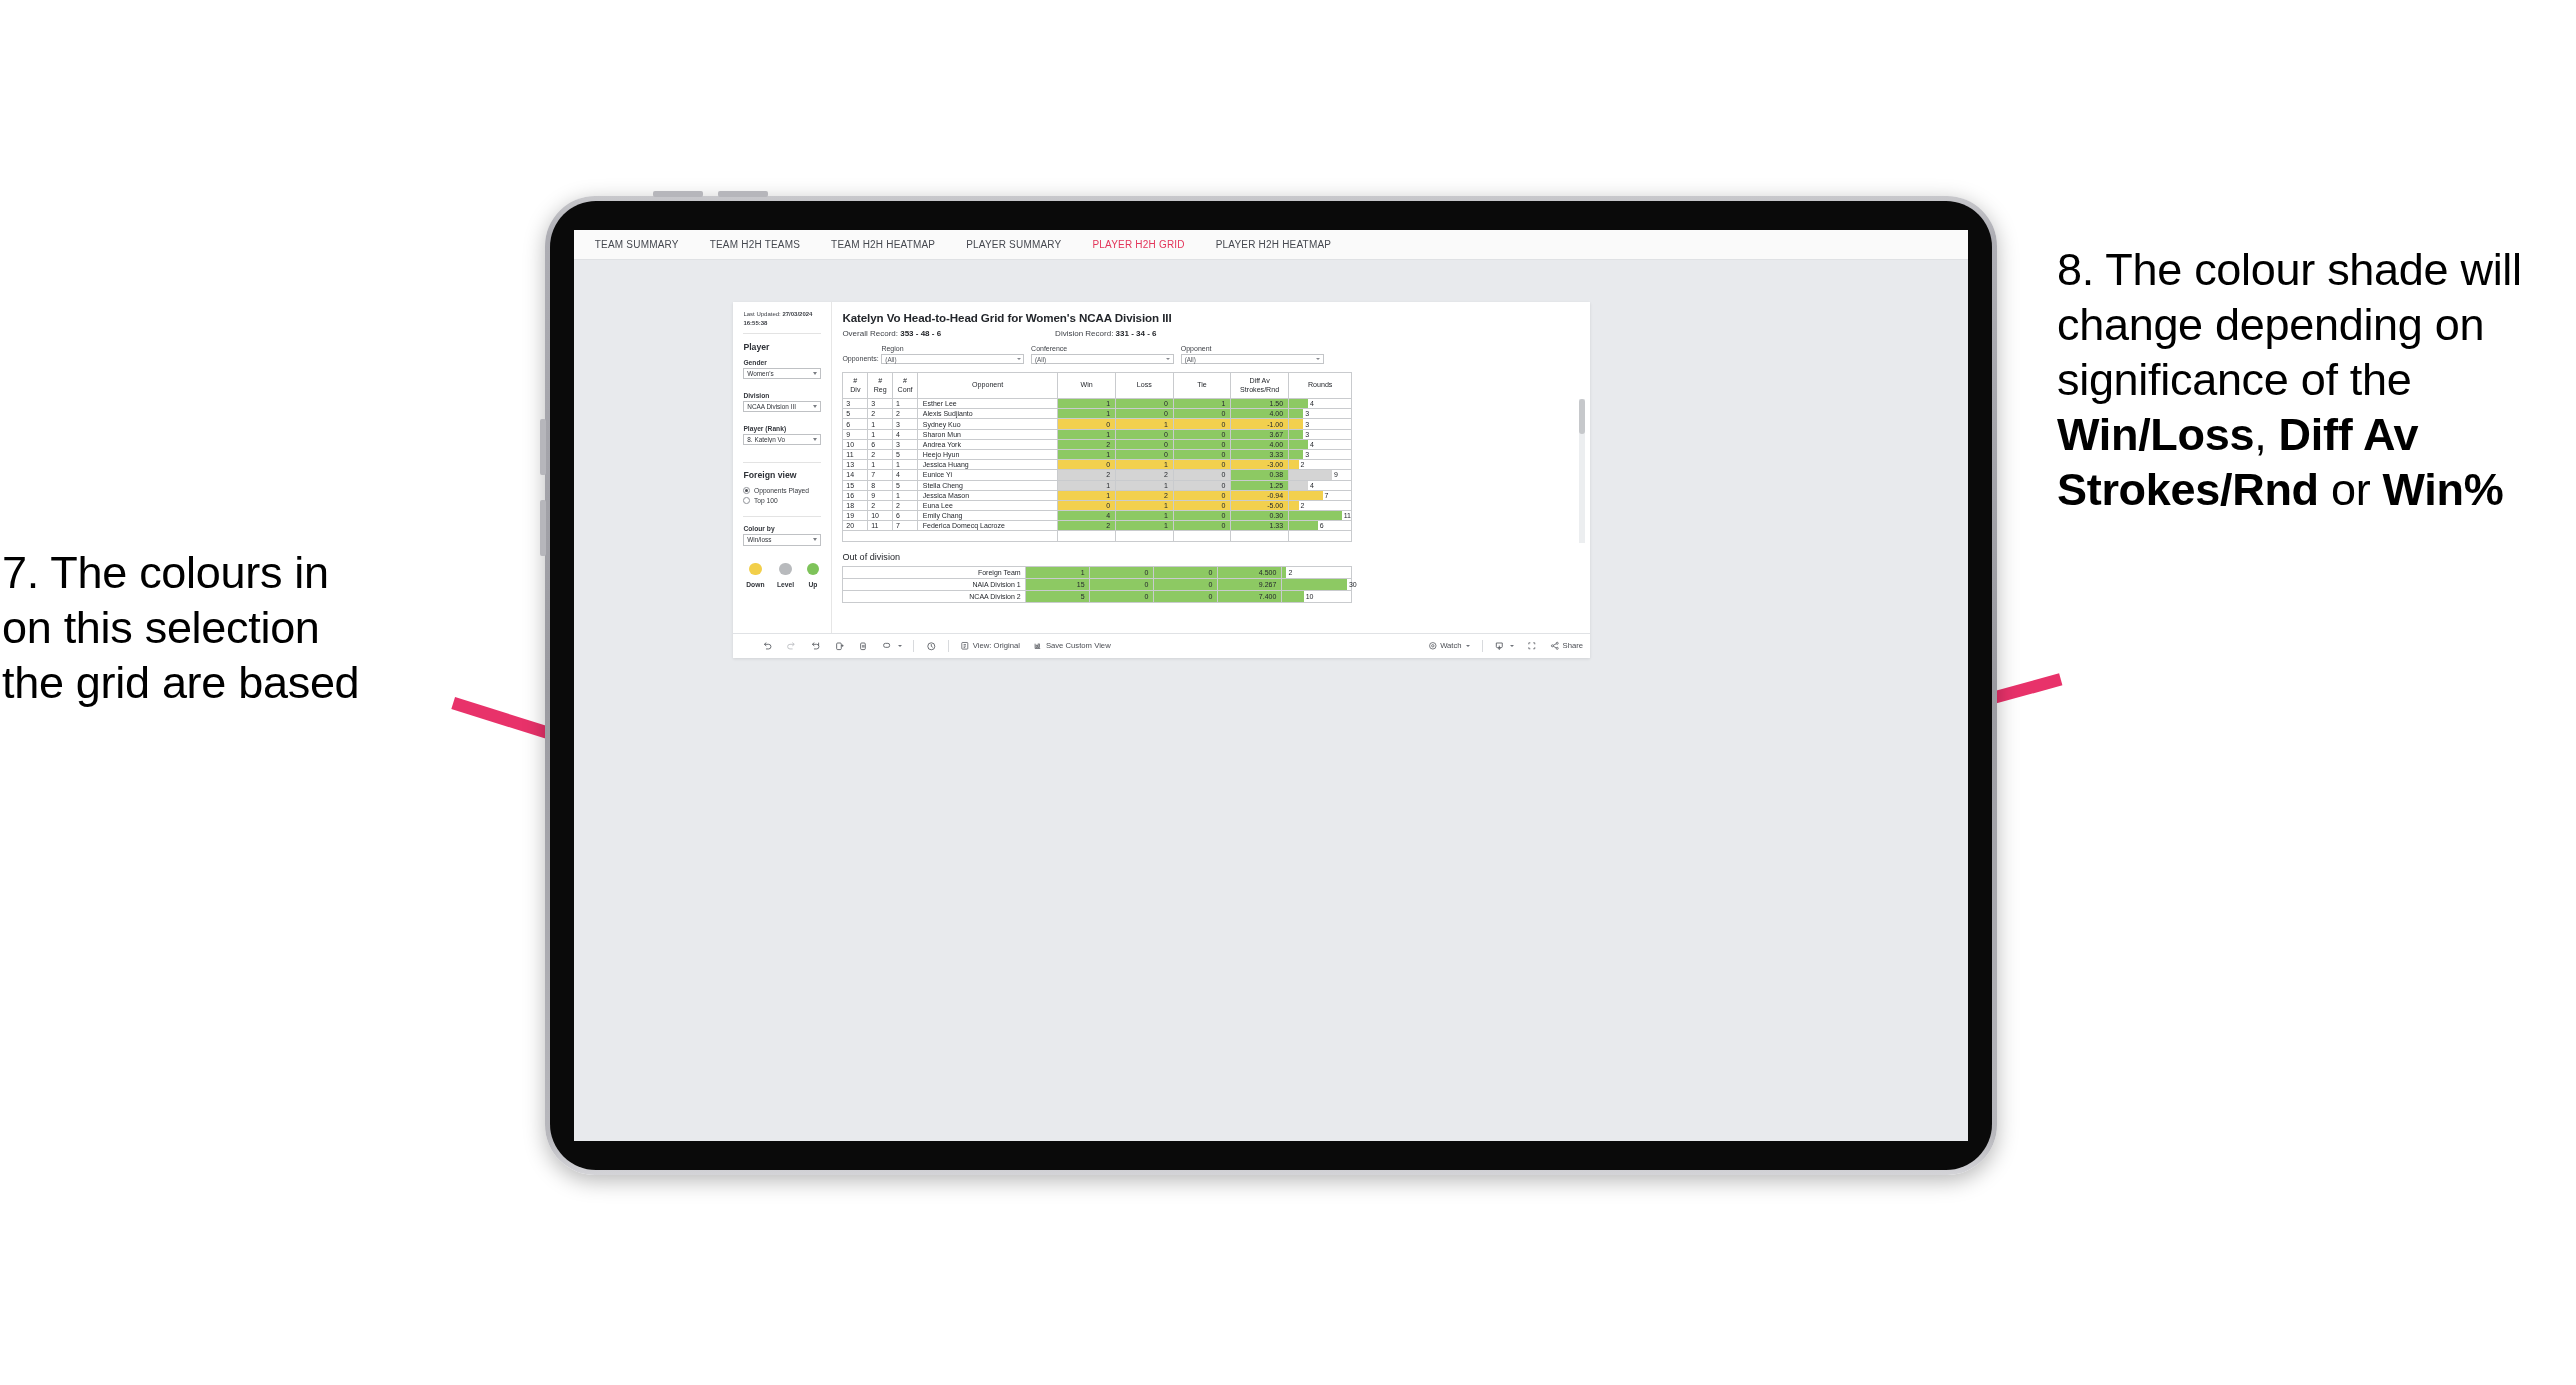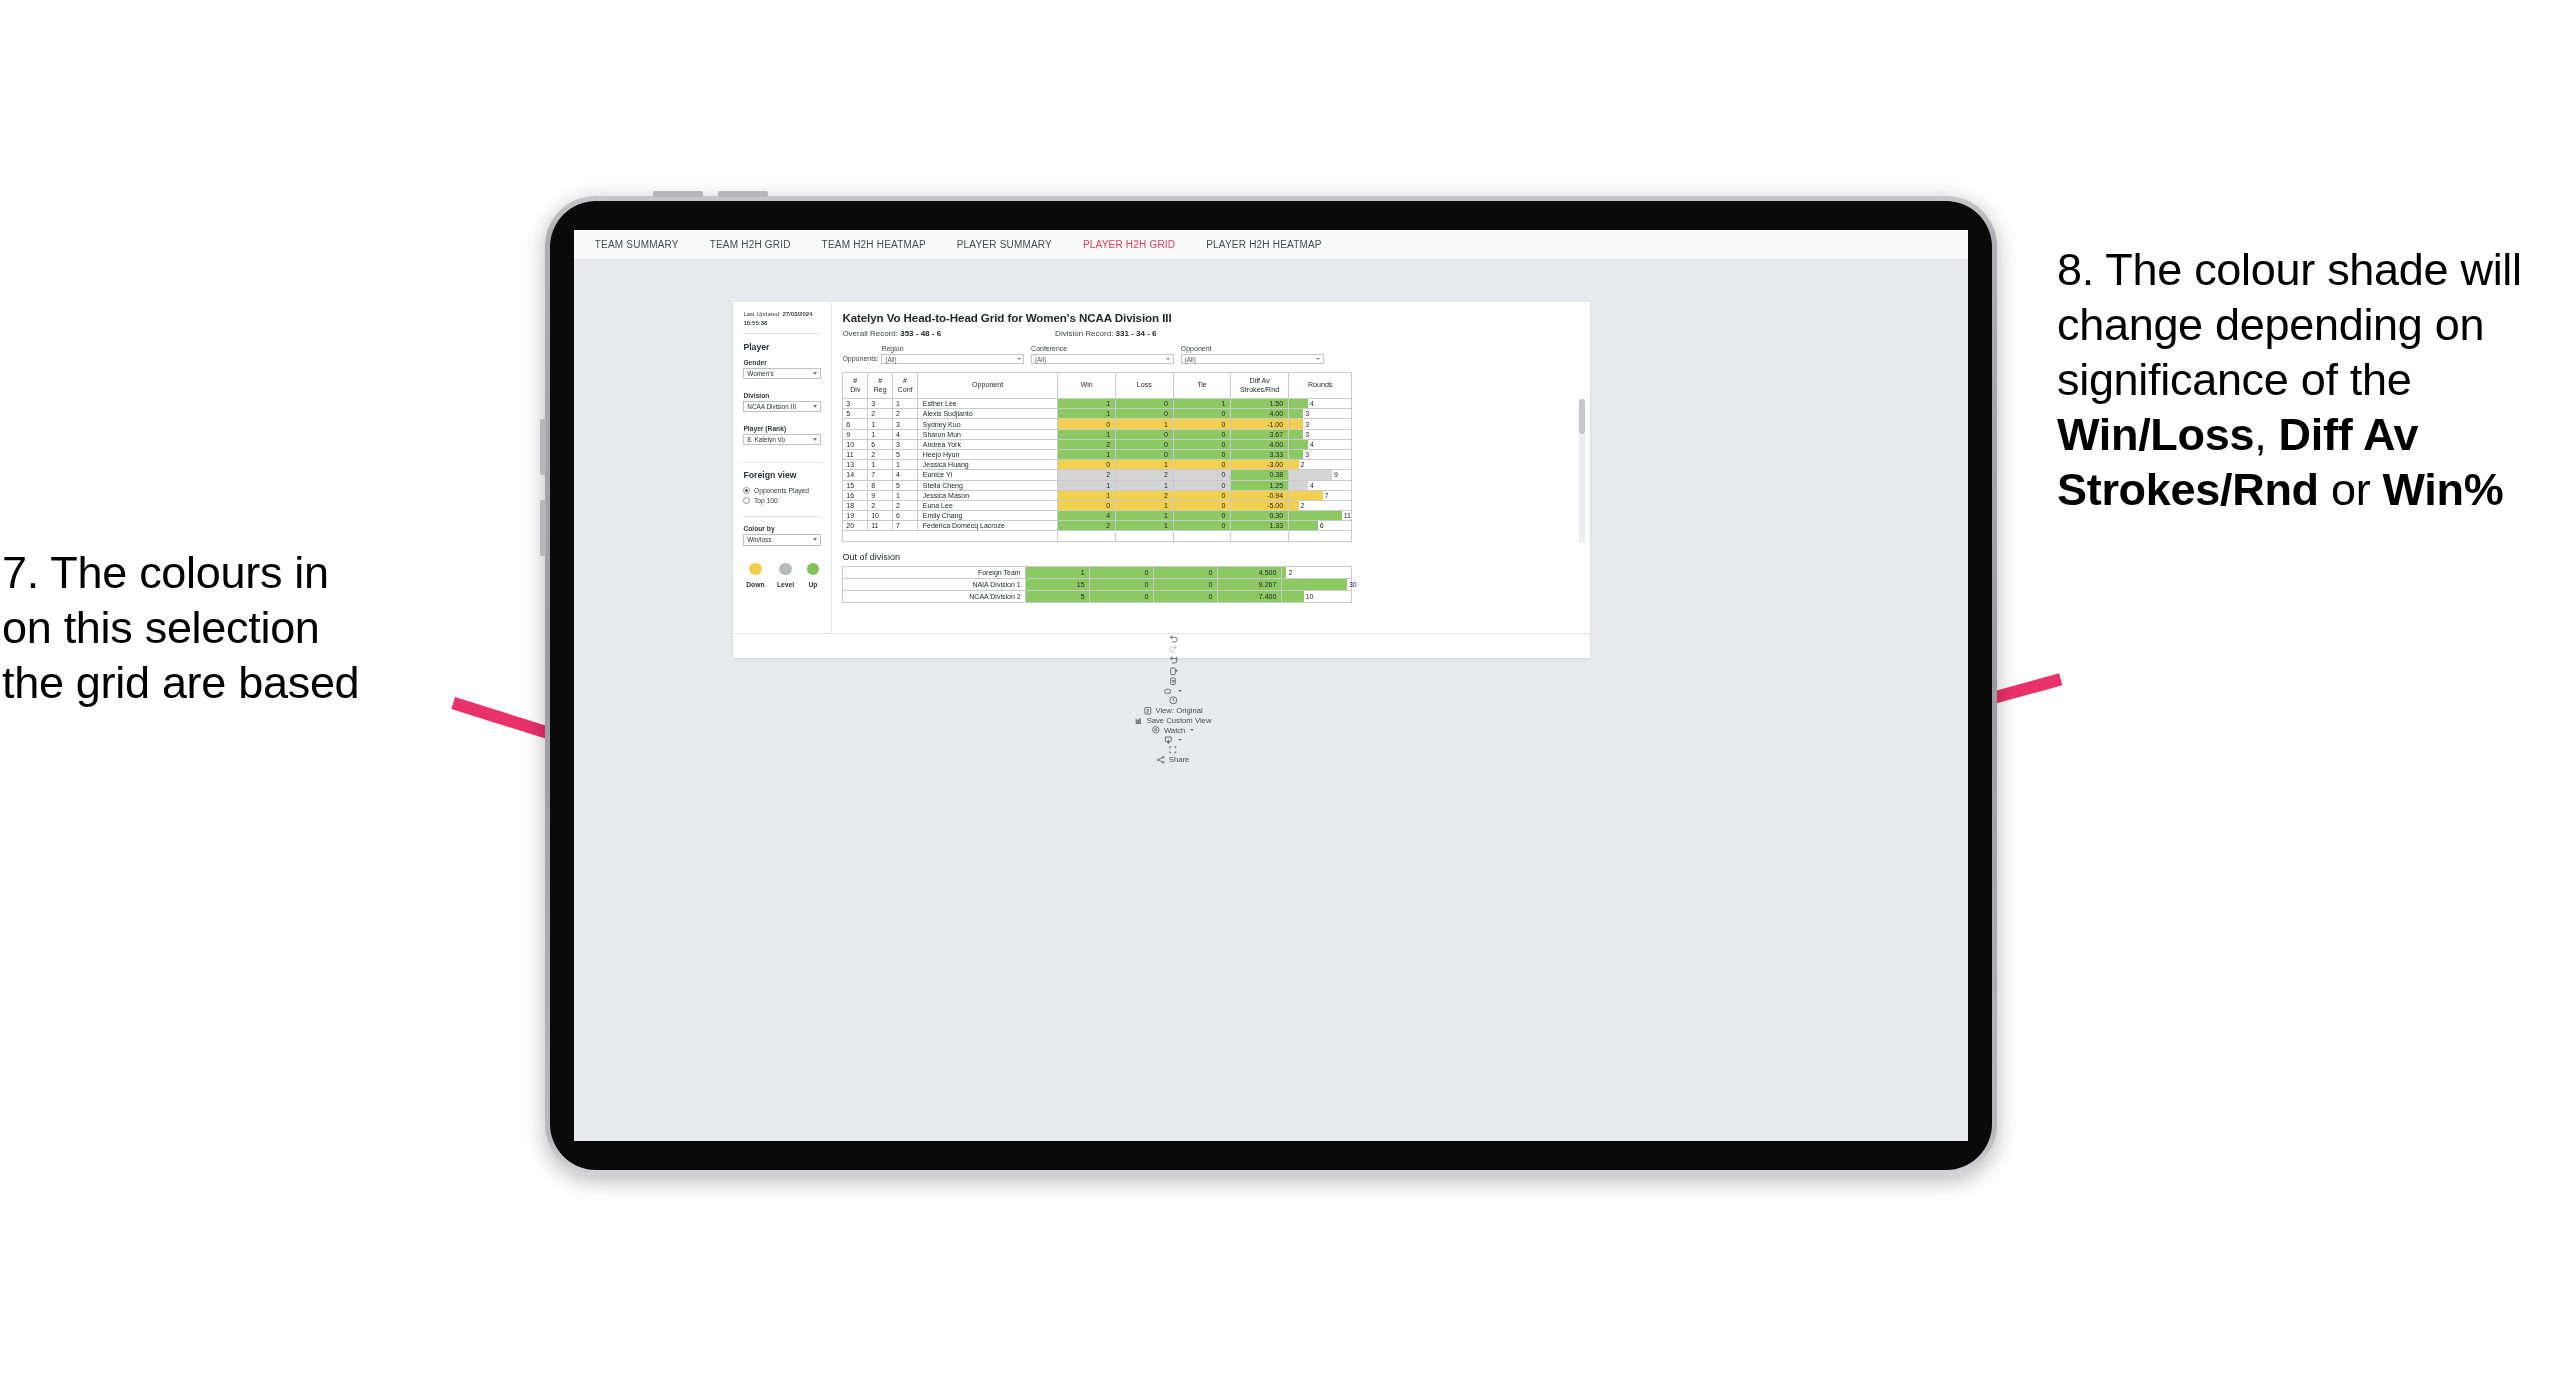--- a/index.html
+++ b/index.html
@@ -204,21 +204,21 @@
 
   .ood-title { font-size: 9.1px; color: #23262b; margin: 10.6px 0 3.9px; }
   table.ood { border-collapse: collapse; table-layout: fixed; width: 510px; font-size: 7px; color: #24272c; }
   table.ood td { border: 1px solid #c9cbce; padding: 0; height: 12px; }
   .ood-name { width: 146px; text-align: right; padding-right: 4.8px !important; }
 
   
   #toolbar {
     height: 25px; border-top: 1px solid #e0e2e5; background: #fff;
     display: flex; align-items: center; padding-left: 23px; gap: 0;
-    font-size: 7.7px; color: #4a4d53; flex-direction: column;
+    font-size: 7.7px; color: #4a4d53;
   }
   .tb { display: flex; align-items: center; gap: 2.9px; padding: 0 6.7px; cursor: pointer; white-space: nowrap; }
   .tb svg { display: block; }
   .tb-sep { width: 1px; height: 11.6px; background: #d8dadd; margin: 0 4.8px; }
   .tb-caret { width: 0; height: 0; border-left: 2.5px solid transparent; border-right: 2.5px solid transparent; border-top: 2.9px solid #6f7279; margin-left: 1.9px; }
   .tb-spacer { flex: 1; }
 </style>
 </head>
 <body>
 
@@ -256,21 +256,21 @@
     <div class="btn-nub nub-a"></div>
     <div class="btn-nub nub-b"></div>
     <div class="btn-nub nub-vol"></div>
     <div class="btn-nub nub-vol2"></div>
     <div id="tablet-inner">
       <div id="screen">
 
 
         <div id="subnav">
           <div class="subnav-item">TEAM SUMMARY</div>
-          <div class="subnav-item">TEAM H2H GRID</div>
+          <div class="subnav-item">TEAM H2H TEAMS</div>
           <div class="subnav-item">TEAM H2H HEATMAP</div>
           <div class="subnav-item">PLAYER SUMMARY</div>
           <div class="subnav-item active">PLAYER H2H GRID</div>
           <div class="subnav-item">PLAYER H2H HEATMAP</div>
         </div>
 
         <div id="canvas">
           <div id="viz">
             <div id="viz-body">
 

